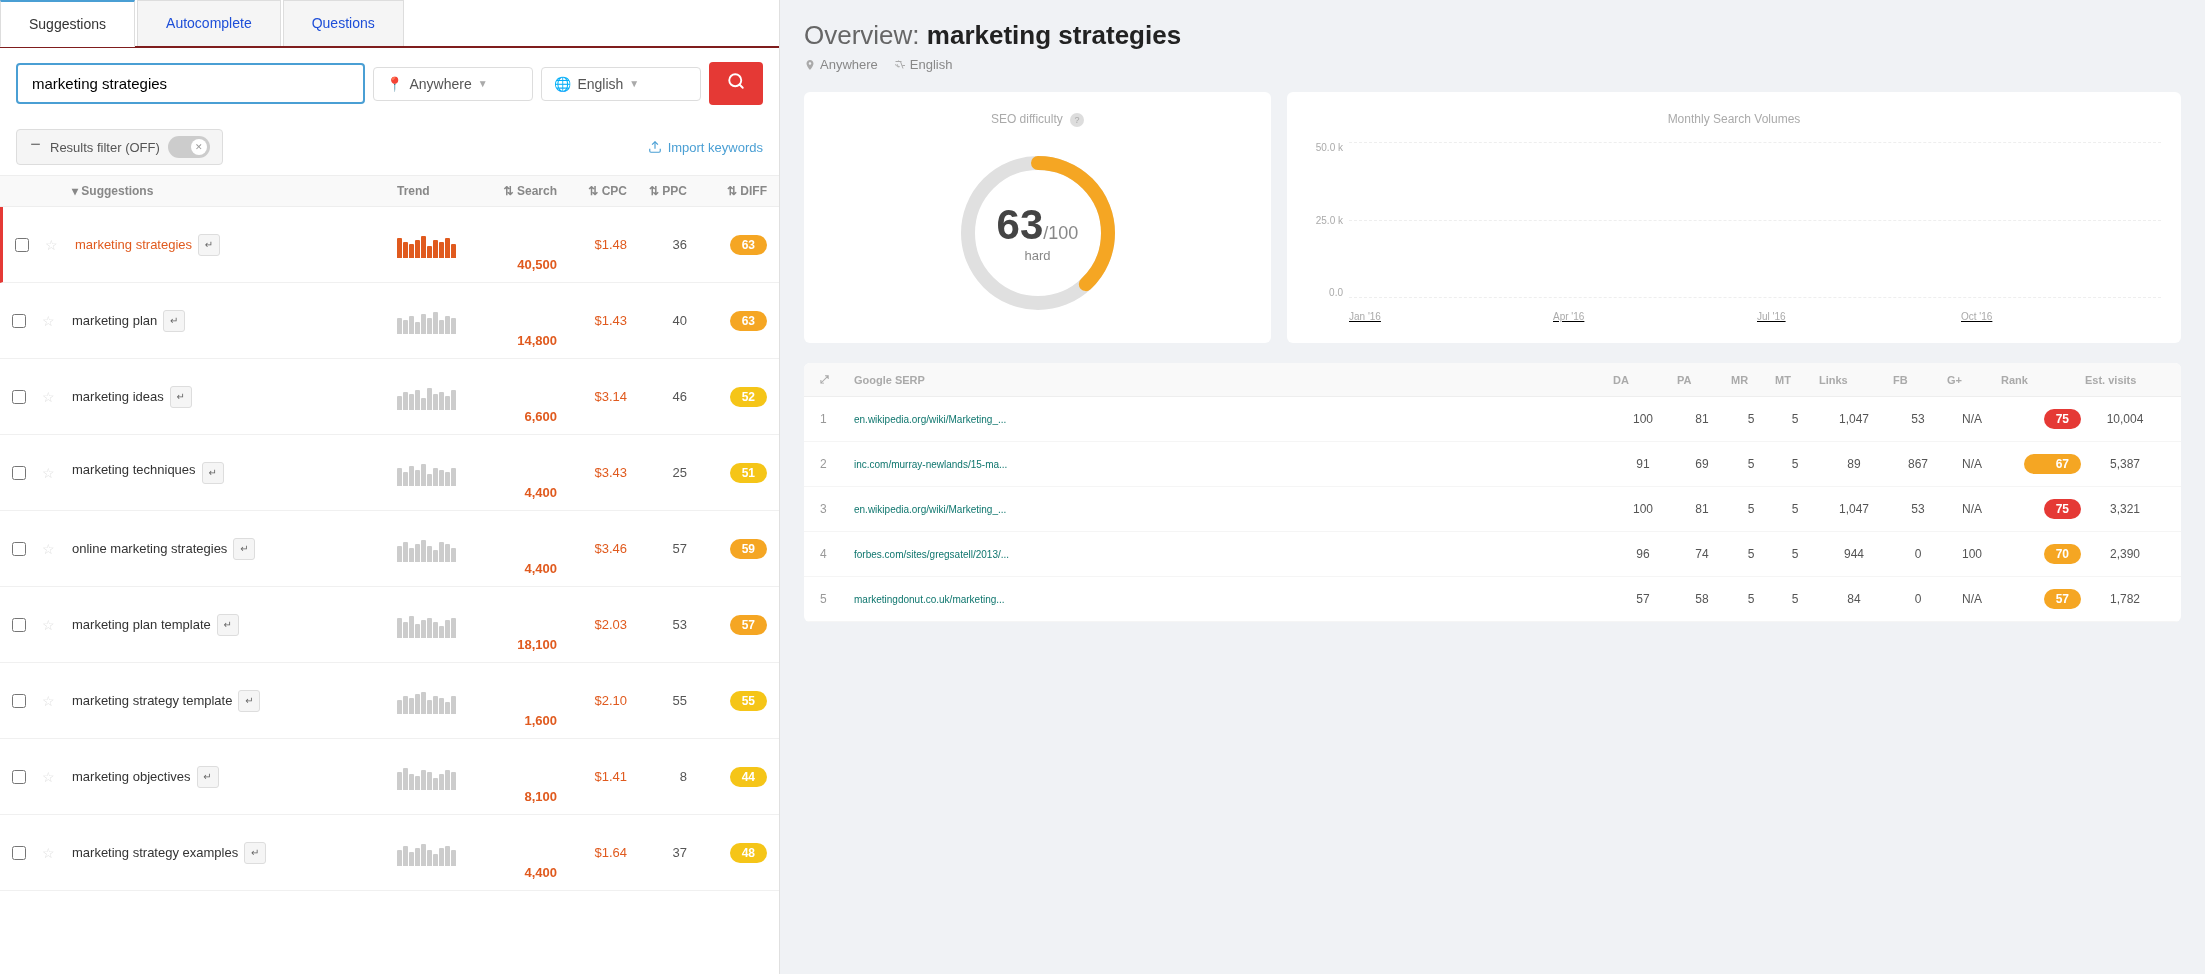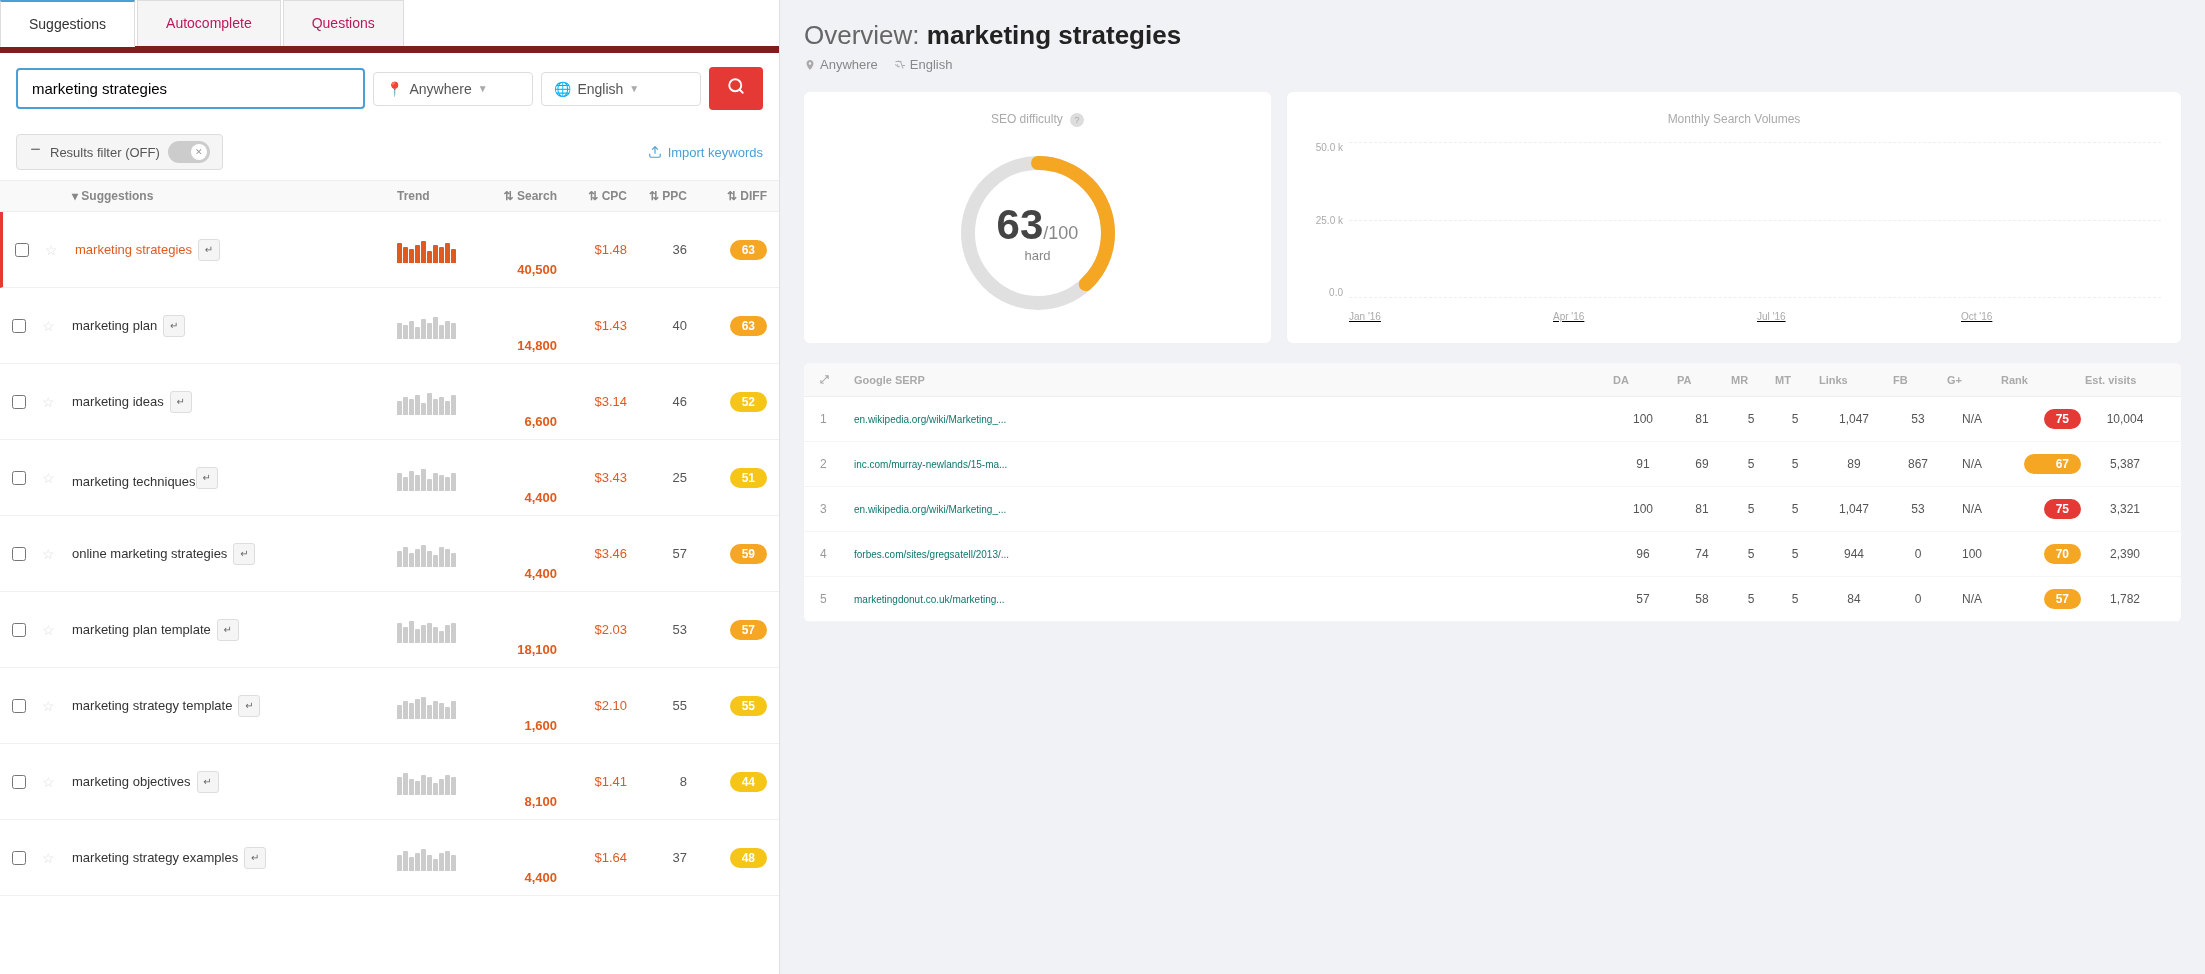--- a/index.html
+++ b/index.html
@@ -2,22 +2,22 @@
 <html><head>
   <meta charset="utf-8">
   <style>
     * { box-sizing: border-box; margin: 0; padding: 0; }
     body { font-family: -apple-system, BlinkMacSystemFont, 'Segoe UI', Arial, sans-serif; background: #f0f2f5; display: flex; height: 974px; overflow: hidden; font-size: 14px; }
     
     
     .left-panel { width: 780px; background: #fff; border-right: 1px solid #e0e0e0; display: flex; flex-direction: column; }
     
     
-    .tabs { display: flex; border-bottom: 7px solid #7f1d1d; }
-    .tab { padding: 14px 28px; cursor: pointer; font-size: 14px; color: #be185d; background: #f5f5f5; border: 1px solid #ddd; border-bottom: none; margin-right: 2px; }
+    .tabs { display: flex; border-bottom: 2px solid #7f1d1d; }
+    .tab { padding: 14px 28px; cursor: pointer; font-size: 14px; color: #1d4ed8; background: #f5f5f5; border: 1px solid #ddd; border-bottom: none; margin-right: 2px; }
     .tab.active { background: #fff; color: #333; border-bottom: 1px solid #fff; margin-bottom: -1px; border-top: 2px solid #4a9fd4; }
     
     
     .search-bar { display: flex; align-items: center; padding: 14px 16px; gap: 8px; background: #fff; }
     .search-input { flex: 1; border: 2px solid #4a9fd4; border-radius: 4px; padding: 10px 14px; font-size: 15px; outline: none; }
     .location-select { display: flex; align-items: center; gap: 6px; border: 1px solid #ddd; border-radius: 4px; padding: 8px 12px; background: #fff; cursor: pointer; color: #555; font-size: 14px; min-width: 160px; }
     .language-select { display: flex; align-items: center; gap: 6px; border: 1px solid #ddd; border-radius: 4px; padding: 8px 12px; background: #fff; cursor: pointer; color: #555; font-size: 14px; min-width: 160px; }
     .search-btn { background: #e53935; border: none; border-radius: 4px; padding: 10px 18px; cursor: pointer; color: white; font-size: 18px; }
     
     
@@ -228,21 +228,21 @@
       </span>
       <span class="search-vol">6,600</span>
       <span class="cpc">$3.14</span>
       <span class="ppc">46</span>
       <span style="text-align:right;"><span class="diff-badge" style="background:#f5c518;">52</span></span>
     </div>
 
     <div class="table-row">
       <input type="checkbox" class="checkbox" style="">
       <span class="star">☆</span>
-      <span style="display:flex;align-items:flex-end;">
+      <span style="display:flex;align-items:flex-start;gap:6px;">
         <span class="keyword-text">marketing techniques</span>
         <button class="arrow-btn">↵</button>
       </span>
       <span>
         <span style="display:flex;align-items:flex-end;gap:1px;height:26px;">
           <span style="width:5px;height:18px;background:#ccc;border-radius:1px 1px 0 0;"></span>
           <span style="width:5px;height:14px;background:#ccc;border-radius:1px 1px 0 0;"></span>
           <span style="width:5px;height:20px;background:#ccc;border-radius:1px 1px 0 0;"></span>
           <span style="width:5px;height:16px;background:#ccc;border-radius:1px 1px 0 0;"></span>
           <span style="width:5px;height:22px;background:#ccc;border-radius:1px 1px 0 0;"></span>

